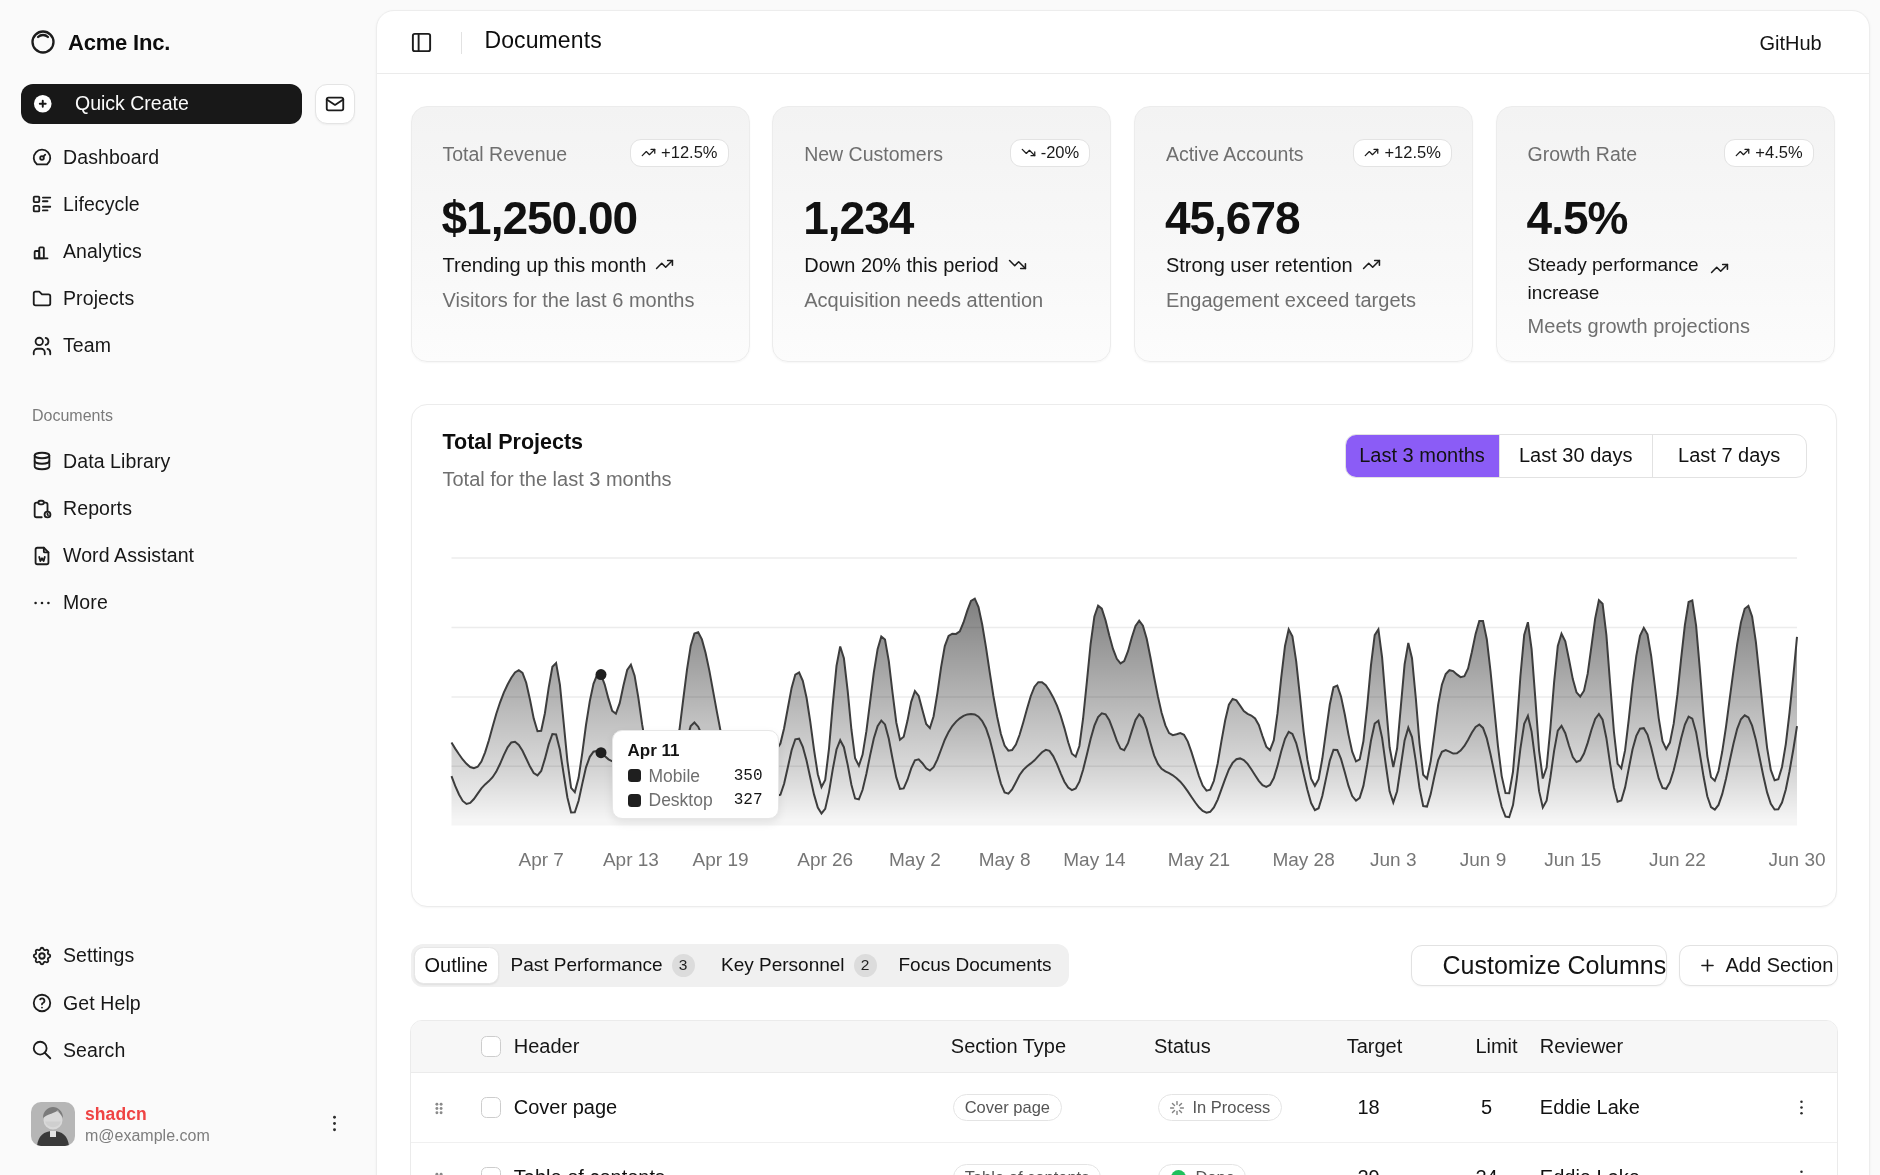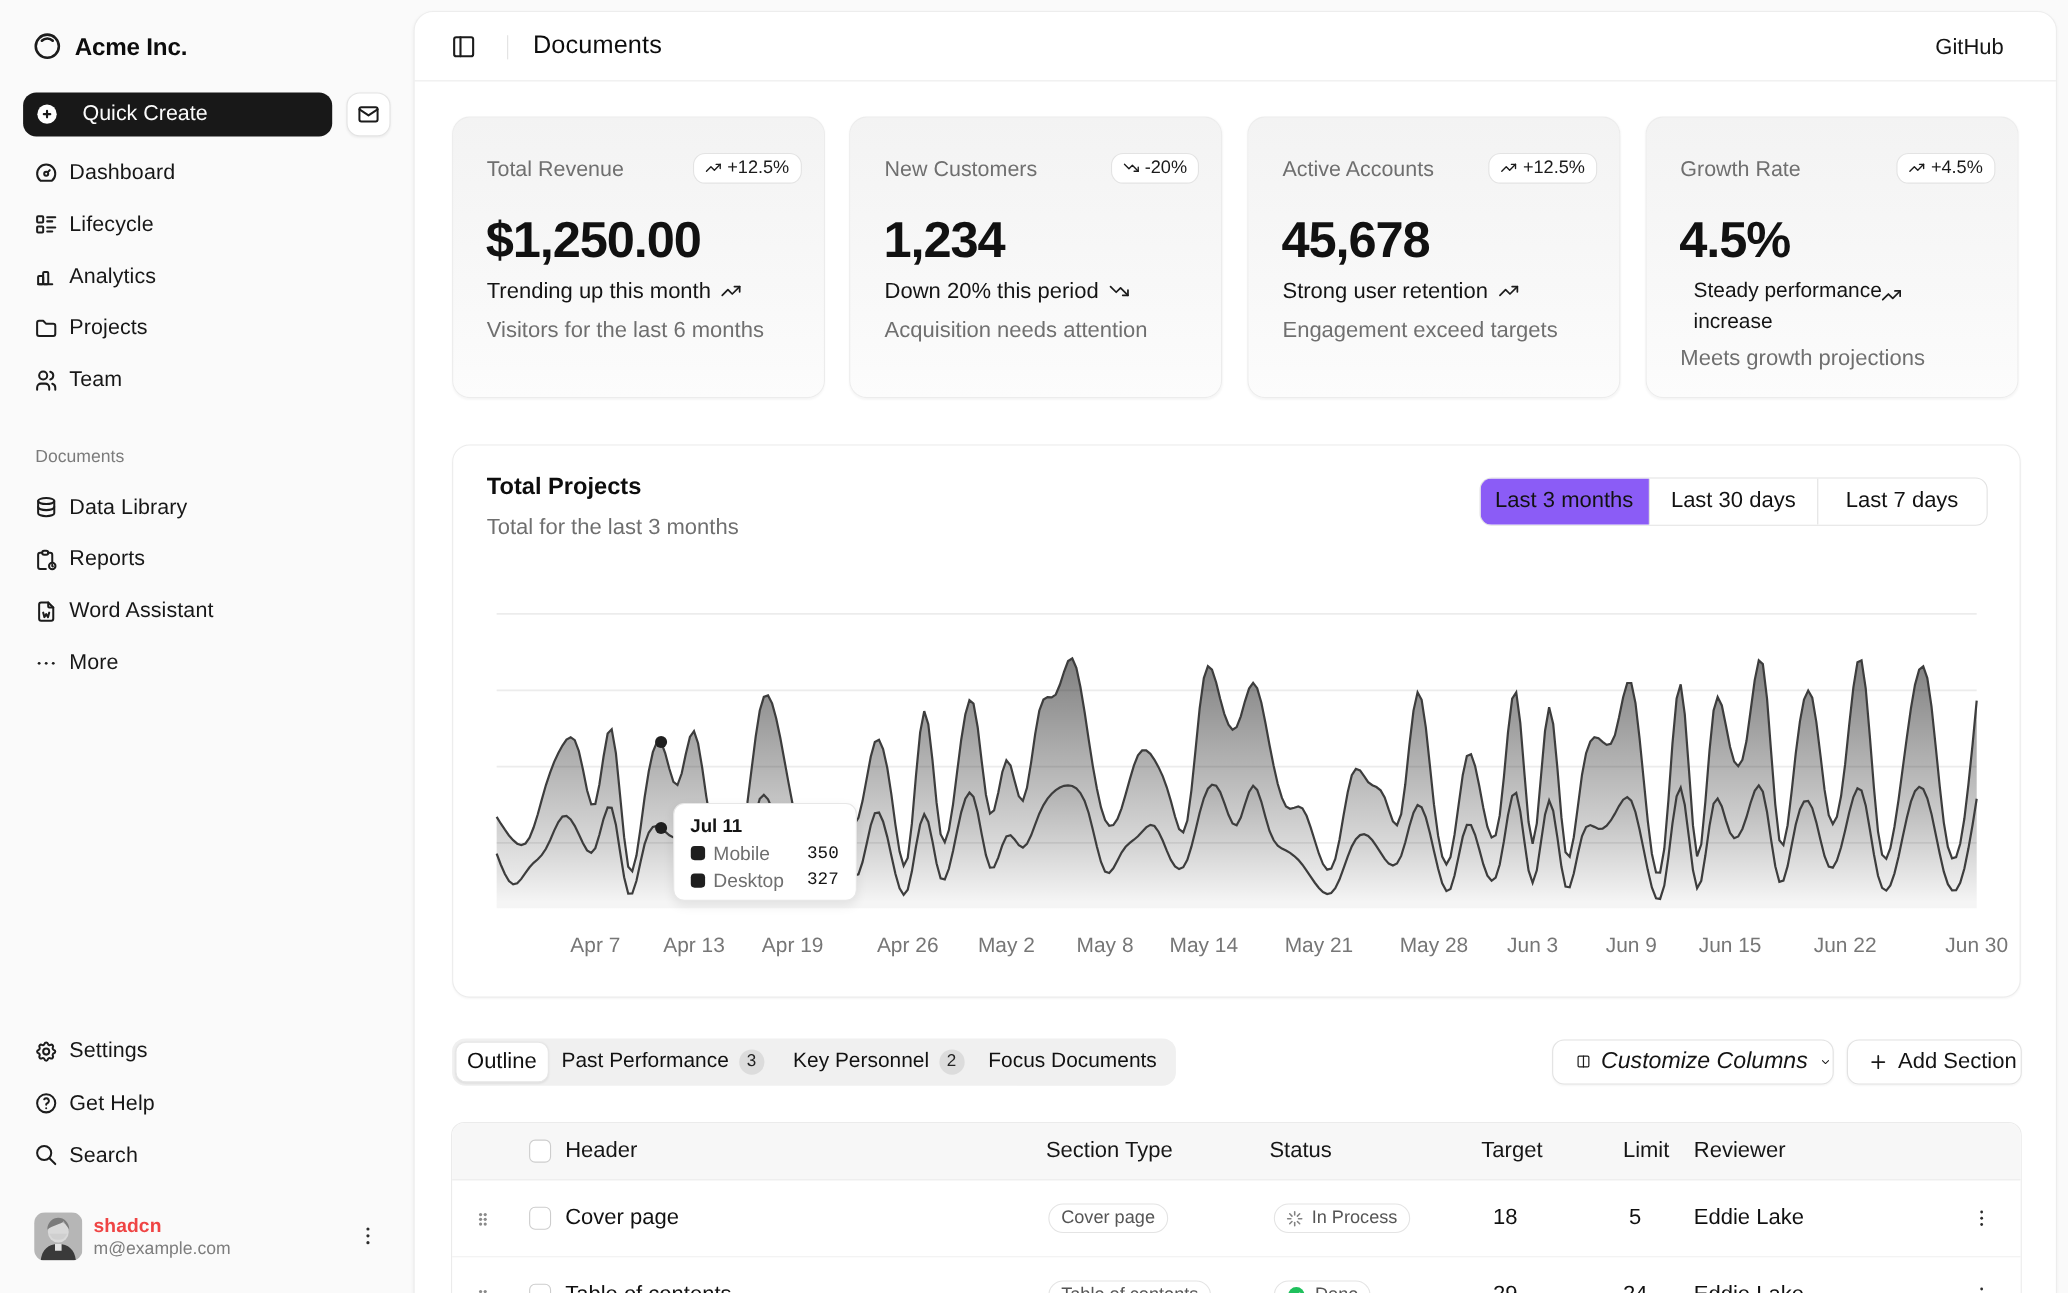--- a/index.html
+++ b/index.html
@@ -317,21 +317,21 @@
   </div>
   <div class="scard" style="left:1119.1px">
     <div class="lbl">Growth Rate</div>
     <div class="badge"><svg width="15" height="15" viewBox="0 0 24 24">
           <g class="ic" stroke-width="2.2">
             <path d="M22 7l-8.5 8.5l-5 -5l-6.5 6.5"></path>
             <path d="M16 7h6v6"></path>
           </g>
         </svg>+4.5%</div>
     <div class="num">4.5%</div>
-    <div class="trend" style="display:block;width:215px;font-size:19px;margin-left:12px;">Steady performance increase</div>
+    <div class="trend" style="display:block;width:215px;font-size:19px;">Steady performance increase</div>
     <svg class="abs" style="left:213px;top:152px" width="19" height="19" viewBox="0 0 24 24">
         <g class="ic" stroke-width="2">
           <path d="M22 7l-8.5 8.5l-5 -5l-6.5 6.5"></path>
           <path d="M16 7h6v6"></path>
         </g>
       </svg>
     <div class="sub" style="top:205px">Meets growth projections</div>
   </div>
   <div id="chartcard">
     <svg width="1426" height="503" viewBox="0 0 1426 503" fill="none" style="position:absolute;left:0;top:0">
@@ -371,41 +371,41 @@
 <text x="1385.0" y="460.5" text-anchor="middle" font-family="Liberation Sans, sans-serif" font-size="19" fill="#767676">Jun 30</text>
 </svg>
     <div class="abs" style="left:31px;top:23px;font-size:21.5px;font-weight:700;line-height:28px;color:#0d0d0d;">Total Projects</div>
     <div class="abs" style="left:31px;top:60px;font-size:20px;line-height:28px;color:#6f6f6f;">Total for the last 3 months</div>
     <div id="toggle">
       <div class="seg" style="width:153px;background:#8b5cf6;">Last 3 months</div>
       <div class="seg" style="width:153.4px;">Last 30 days</div>
       <div class="seg" style="width:153.6px;">Last 7 days</div>
     </div>
     <div id="tooltip">
-      <div class="tt">Jul 11</div>
+      <div class="tt">Apr 11</div>
       <div class="row"><span class="sw"></span>Mobile<span class="val">350</span></div>
       <div class="row"><span class="sw"></span>Desktop<span class="val">327</span></div>
     </div>
   </div>
   <div id="tablist">
     <div style="position:relative;width:651px;height:37px;">
       <div class="abs" style="left:0.5px;top:0;width:84.5px;height:37px;background:#fff;border:1px solid #e6e6e6;border-radius:9.5px;box-shadow:0 1px 2px rgba(0,0,0,.07);display:flex;align-items:center;justify-content:center;font-size:20px;color:#0f0f0f;">Outline</div>
       <div class="tab abs" style="left:97px;top:0;height:37px;">Past Performance<span class="cnt">3</span></div>
       <div class="tab abs" style="left:307.5px;top:0;height:37px;">Key Personnel<span class="cnt">2</span></div>
       <div class="tab abs" style="left:485px;top:0;height:37px;">Focus Documents</div>
     </div>
   </div>
   <div class="obtn" style="left:1034px;width:256px;">
     <svg style="margin-left:21px" width="20" height="20" viewBox="0 0 24 24">
         <g class="ic" stroke-width="2">
           <rect x="3" y="3" width="18" height="18" rx="2"></rect>
           <path d="M12 3v18"></path>
         </g>
       </svg>
-    <span style="margin-left:10px;white-space:nowrap;font-size:21px;font-style:italic;">Customize Columns</span>
+    <span style="margin-left:10px;white-space:nowrap;font-size:25px;">Customize Columns</span>
     <svg style="margin-left:11px" width="17" height="17" viewBox="0 0 24 24">
         <g class="ic" stroke-width="2.2">
           <path d="M6 9l6 6l6 -6"></path>
         </g>
       </svg>
   </div>
   <div class="obtn" style="left:1302px;width:159.5px;">
     <svg style="margin-left:18px" width="19" height="19" viewBox="0 0 24 24">
         <g class="ic" stroke-width="2.2">
           <path d="M12 5v14M5 12h14"></path>

